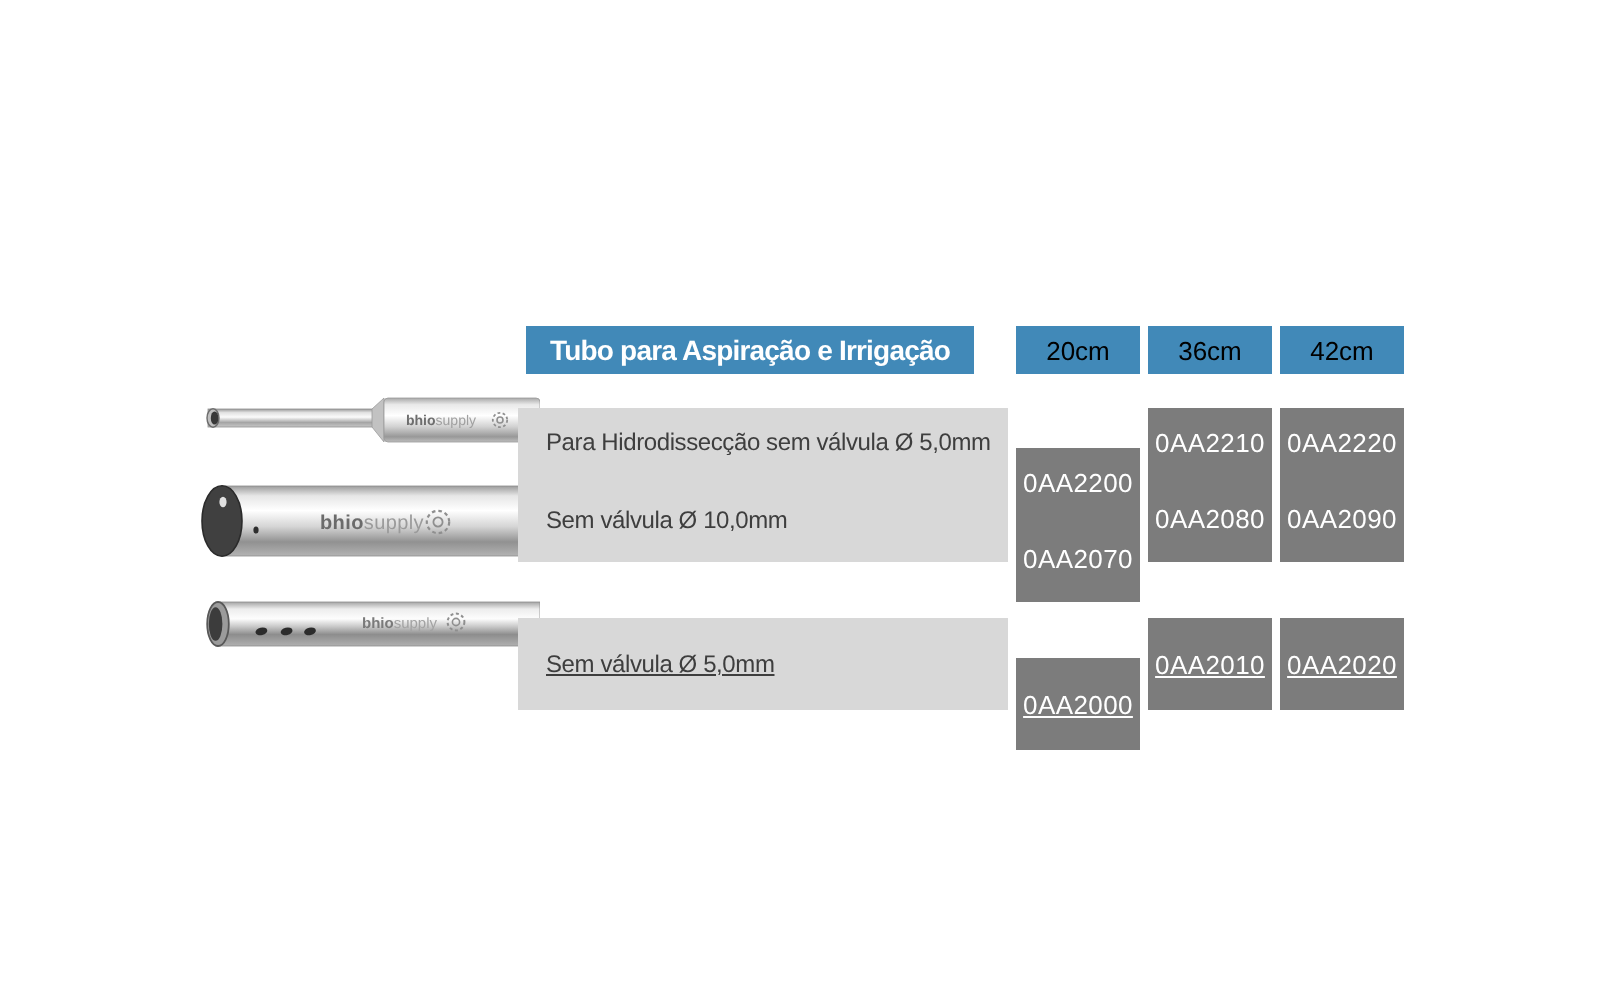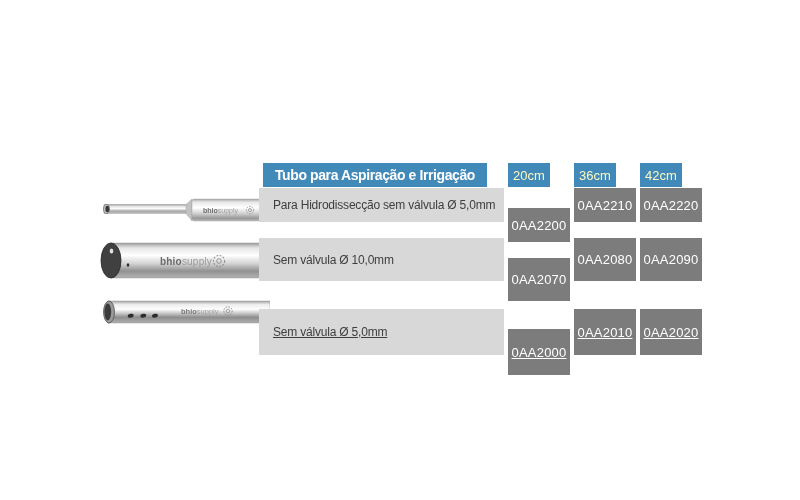--- a/index.html
+++ b/index.html
@@ -5,29 +5,29 @@
   html,body{margin:0;padding:0;background:#fff;}
   .canvas{position:relative;width:800px;height:500px;background:#fff;overflow:hidden;
           font-family:"Liberation Sans",sans-serif;}
   .abs{position:absolute;}
   .cell{position:absolute;display:flex;align-items:center;justify-content:center;box-sizing:border-box;}
 
   
   .hdr-title{left:263px;top:163px;width:224px;height:24px;
              background:var(--header-blue,#4189b8);color:#fff;
              font-size:14px;font-weight:bold;letter-spacing:-0.4px;}
-  .hcol{top:163px;width:42px;height:24px;background:var(--header-blue,#4189b8);
-        color:#fef9c3;font-size:13px;}
+  .hcol{top:163px;width:62px;height:24px;background:var(--header-blue,#4189b8);
+        color:#000000;font-size:13px;}
   .hc1{left:508px;} .hc2{left:574px;} .hc3{left:640px;}
 
   
   .band{left:259px;width:245px;background:var(--band-gray,#d8d8d8);
         color:var(--label-text,#3e3e3e);font-size:12px;letter-spacing:-0.2px;
         justify-content:flex-start;padding-left:14px;}
-  .r1{top:188px;height:34px;} .r2{top:238px;height:43px;} .r3{top:309px;height:46px;text-decoration:underline;}
+  .r1{top:204px;height:34px;} .r2{top:238px;height:43px;} .r3{top:309px;height:46px;text-decoration:underline;}
 
   
   .code{width:62px;background:var(--code-gray,#7c7c7c);color:#fff;
         font-size:13px;letter-spacing:0.2px;}
   .c1{left:508px;margin-top:20px;} .c2{left:574px;} .c3{left:640px;}
 
   svg text{font-family:"Liberation Sans",sans-serif;}
 </style>
 </head>
 <body>

